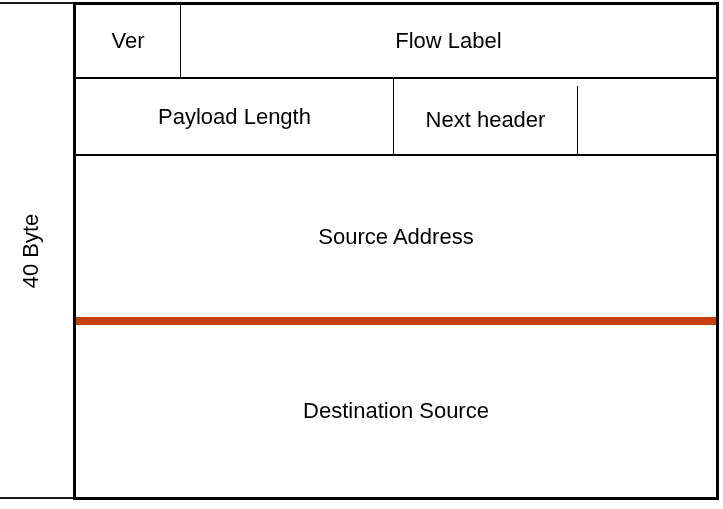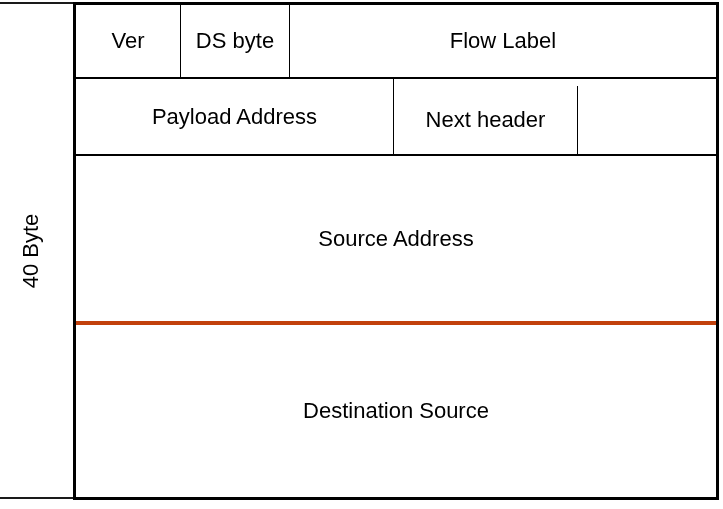--- a/index.html
+++ b/index.html
@@ -57,21 +57,21 @@
     flex-direction: column;
     background: #fff;
   }
   .hrow {
     display: flex;
     flex-direction: row;
     box-sizing: border-box;
   }
   .hrow-1 { height: 74px; border-bottom: 2px solid #000; }
   .hrow-2 { height: 77px; border-bottom: 2px solid #000; }
-  .hrow-3 { height: 169px; border-bottom: 4px solid #c2410c; }
+  .hrow-3 { height: 169px; border-bottom: 8px solid #c2410c; }
   .hrow-4 { flex: 1; }
   .cell {
     display: flex;
     align-items: center;
     justify-content: center;
     box-sizing: border-box;
     font-size: 22px;
     color: #000;
     white-space: nowrap;
   }
@@ -90,26 +90,25 @@
 
   <div class="tick tick-top"></div>
   <div class="tick tick-bottom"></div>
 
   <div class="side-label">40 Byte</div>
 
   <div class="htable">
 
     <div class="hrow hrow-1">
       <div class="cell c-ver">Ver</div>
-      <div class="cell c-ds">DS byte</div>
       <div class="cell c-flow">Flow Label</div>
     </div>
 
     <div class="hrow hrow-2">
-      <div class="cell c-payload">Payload Address</div>
+      <div class="cell c-payload">Payload Length</div>
       <div class="cell c-next">Next header</div>
     </div>
 
     <div class="hrow hrow-3">
       <div class="cell c-wide">Source Address</div>
     </div>
 
     <div class="hrow hrow-4">
       <div class="cell c-wide">Destination Source</div>
     </div>

